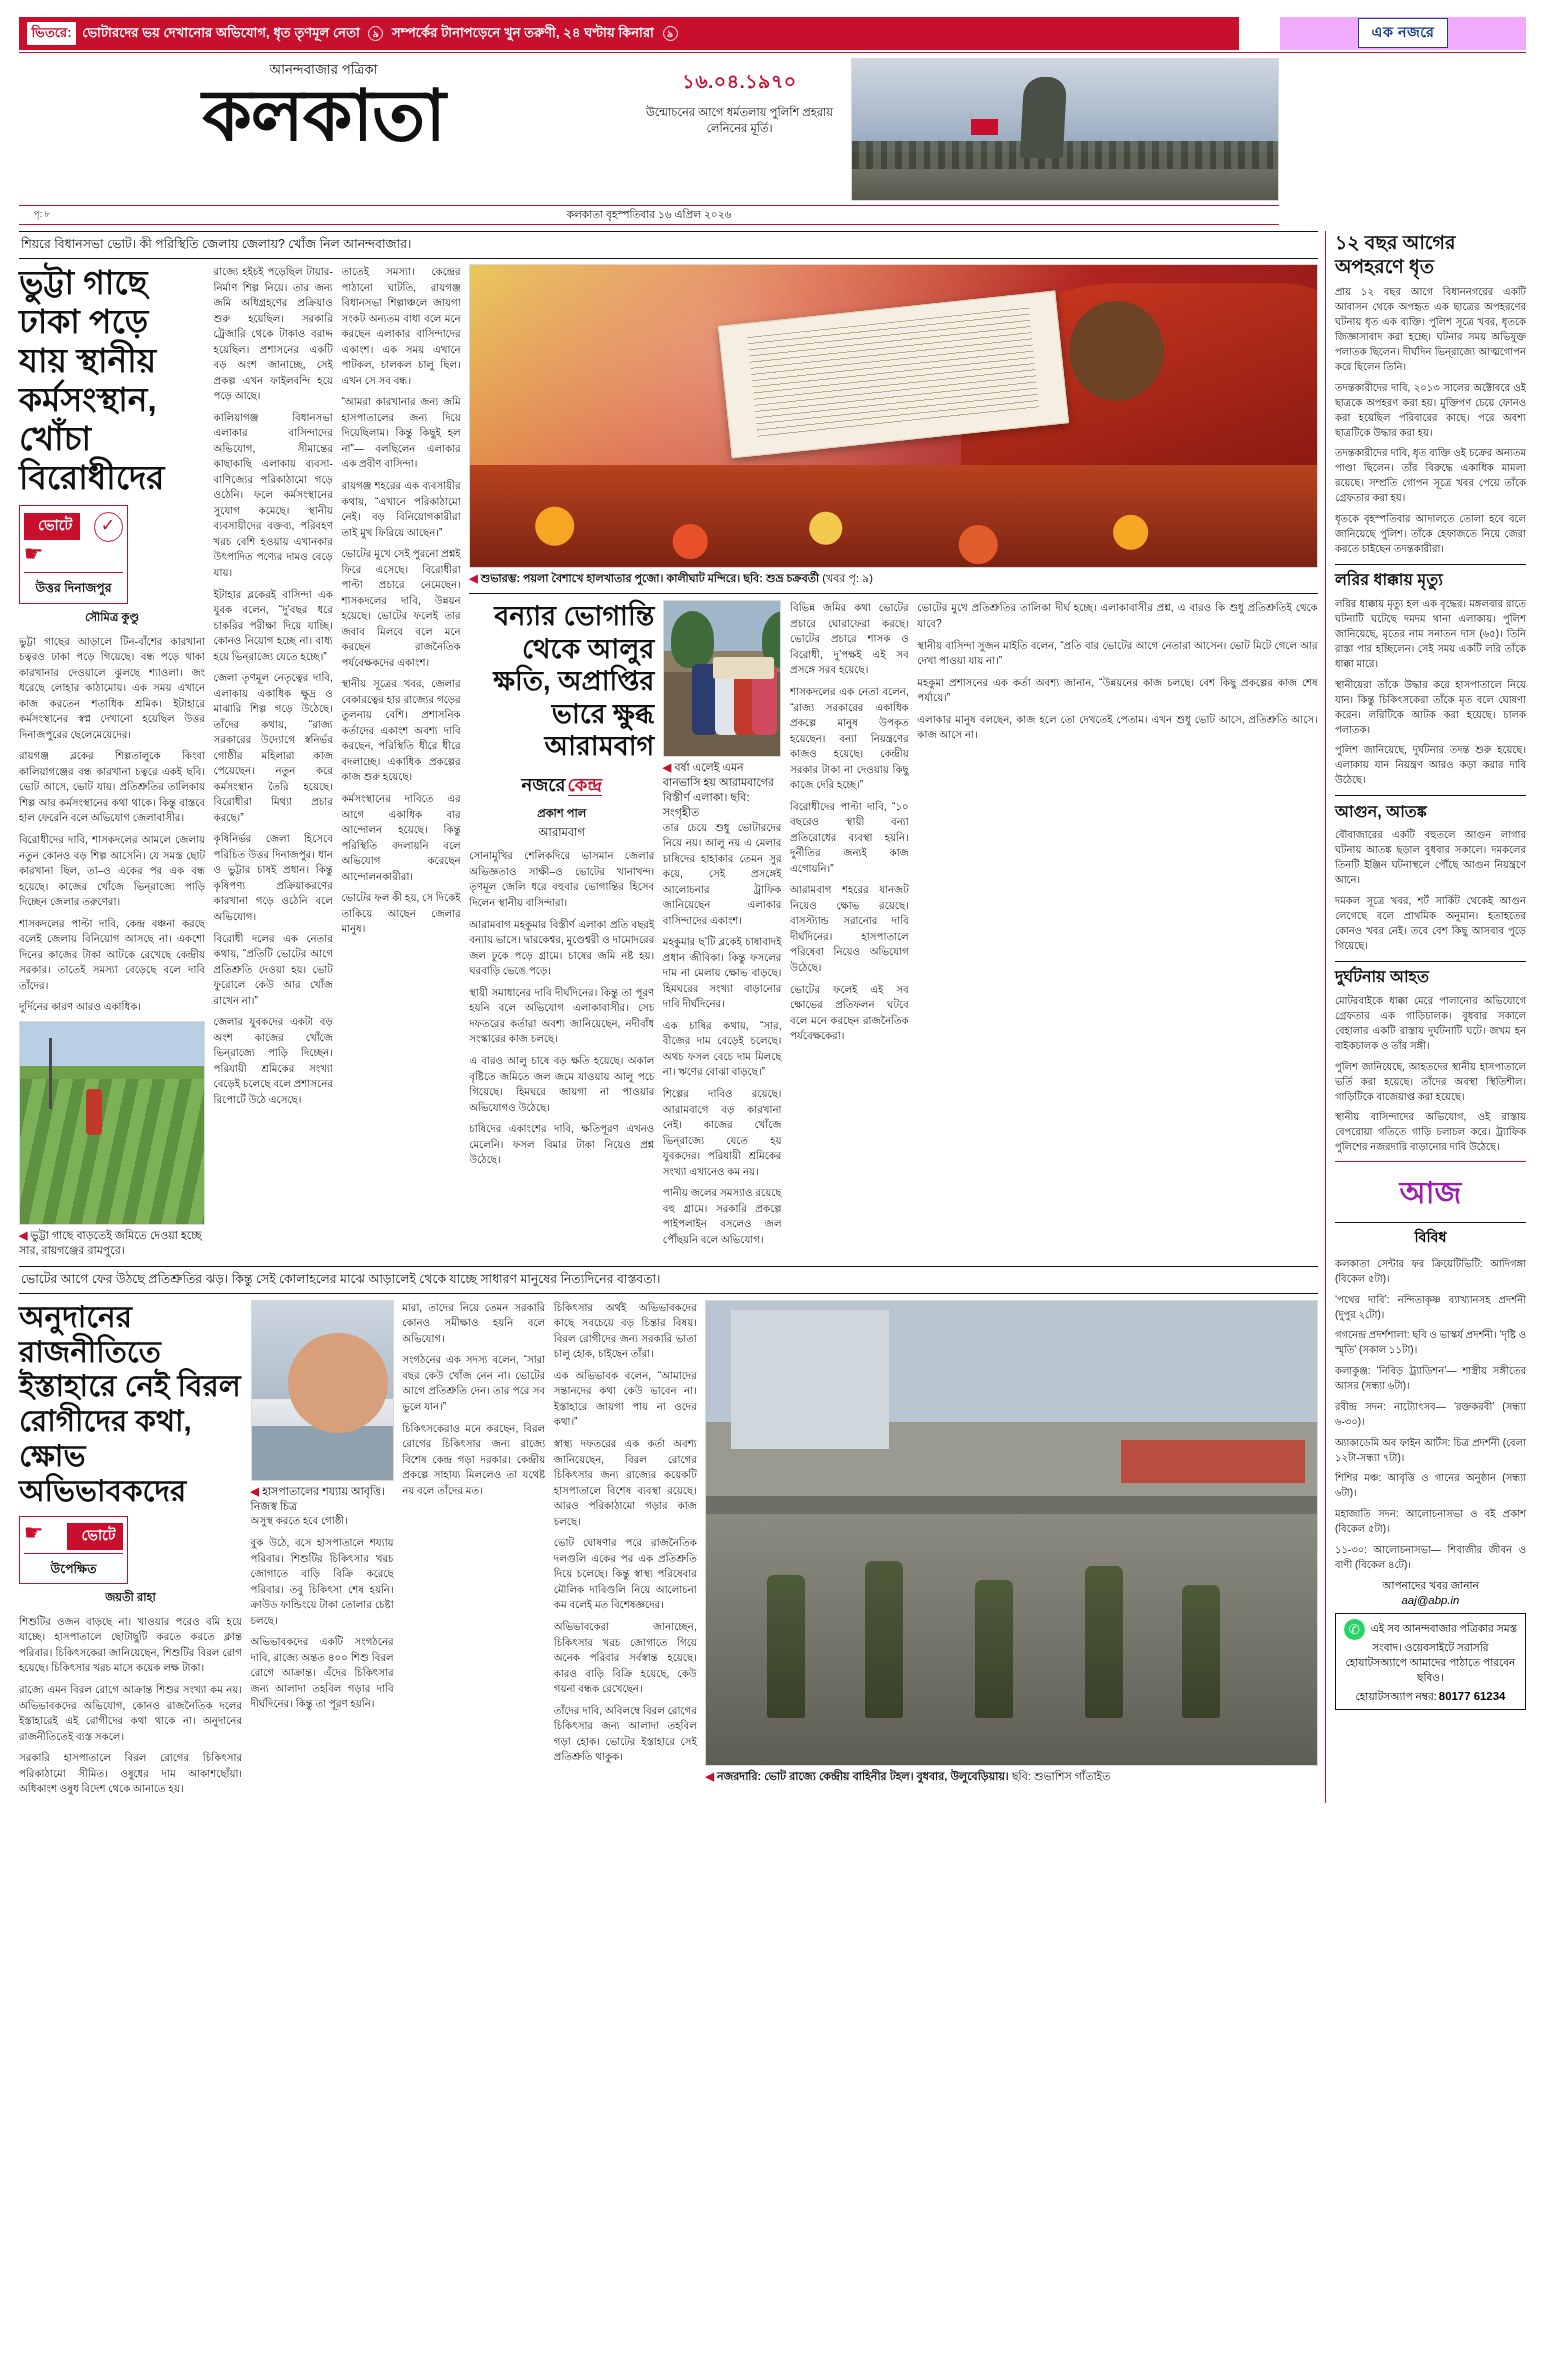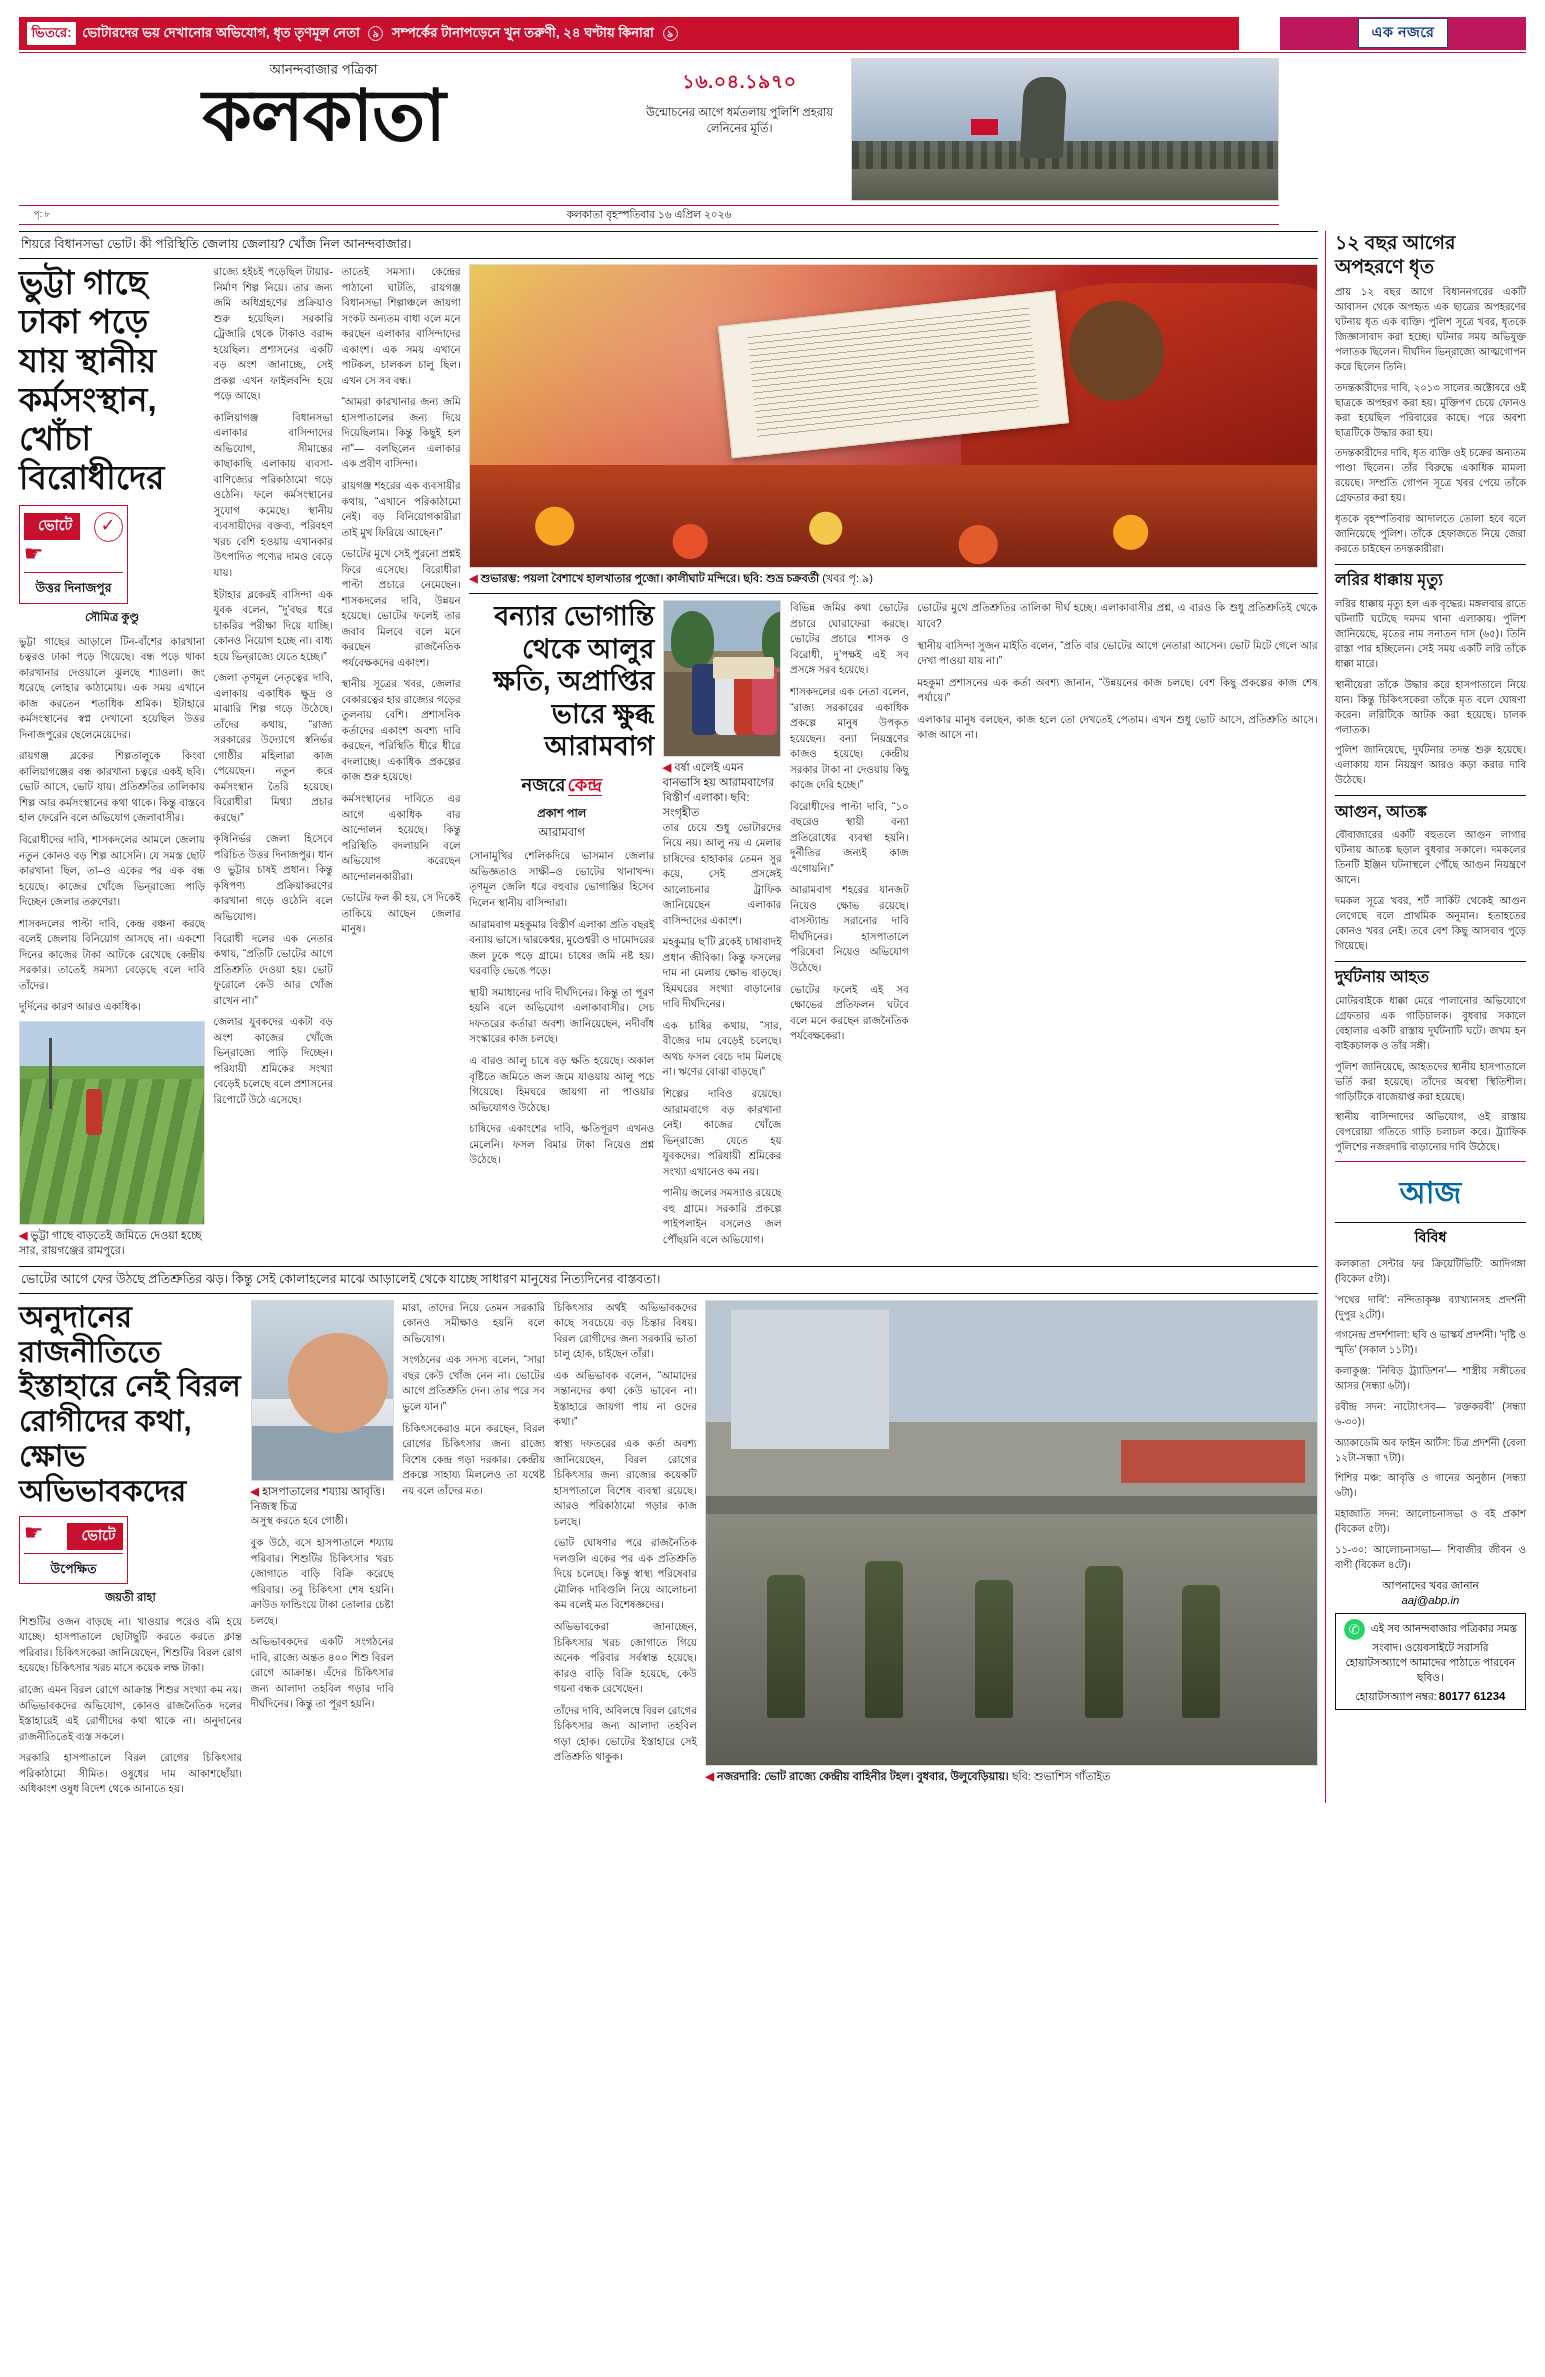--- a/index.html
+++ b/index.html
@@ -55,21 +55,21 @@
     border: 1px solid #fff;
     border-radius: 50%;
     width: 15px; height: 15px;
     line-height: 13.3px;
     text-align: center;
     font-size: 9.5px;
     margin: 0 2.9px;
   }
   .topstrip-right {
     width: 247px;
-    background: #be185d;
+    background: #f0abfc;
     display: flex;
     align-items: center;
     justify-content: center;
     border-left: 1px solid #fff;
     margin-left: 40px;
   }
   .topstrip-right .ek {
     background: #fff;
     color: #1b3f8b;
     border: 1.4px solid #1b3f8b;
@@ -495,21 +495,21 @@
     line-height: 1.5;
     text-align: justify;
     margin: 0 0 5.7px 0;
     color: #141414;
   }
 
   .aaj-title {
     font-size: 30px;
     font-weight: bold;
     text-align: center;
-    color: #0369a1;
+    color: #a21caf;
     border-bottom: 1.4px solid #111;
     padding-bottom: 1.9px;
   }
   .aaj-sub {
     font-size: 14.3px;
     font-weight: bold;
     text-align: center;
     margin: 3.8px 0 5.7px 0;
   }
   .contact-box {

